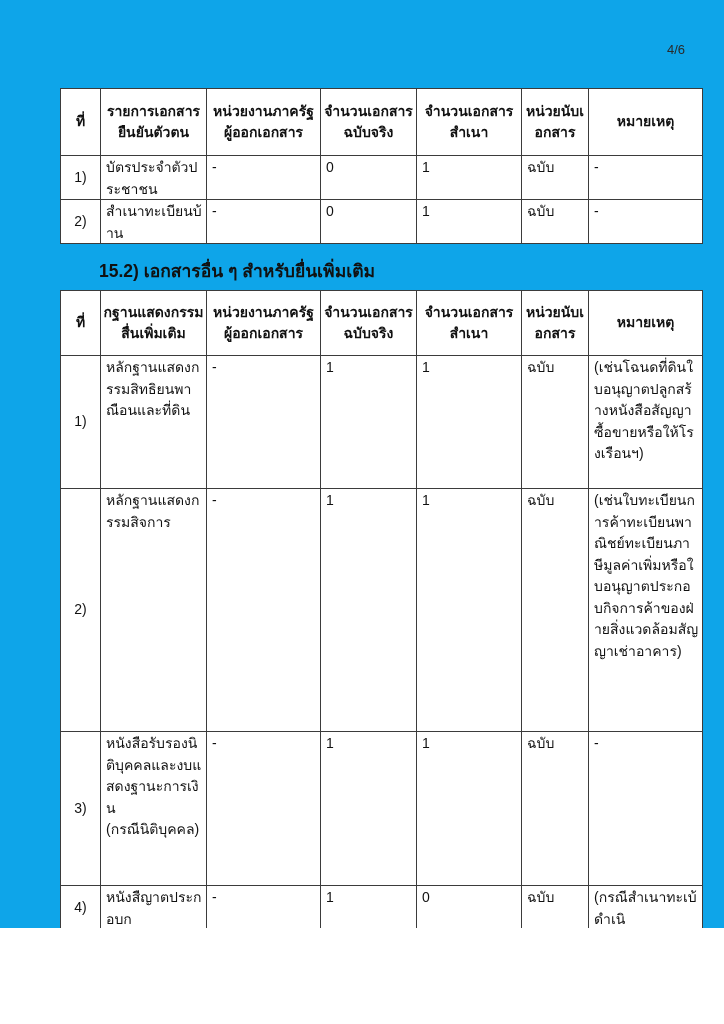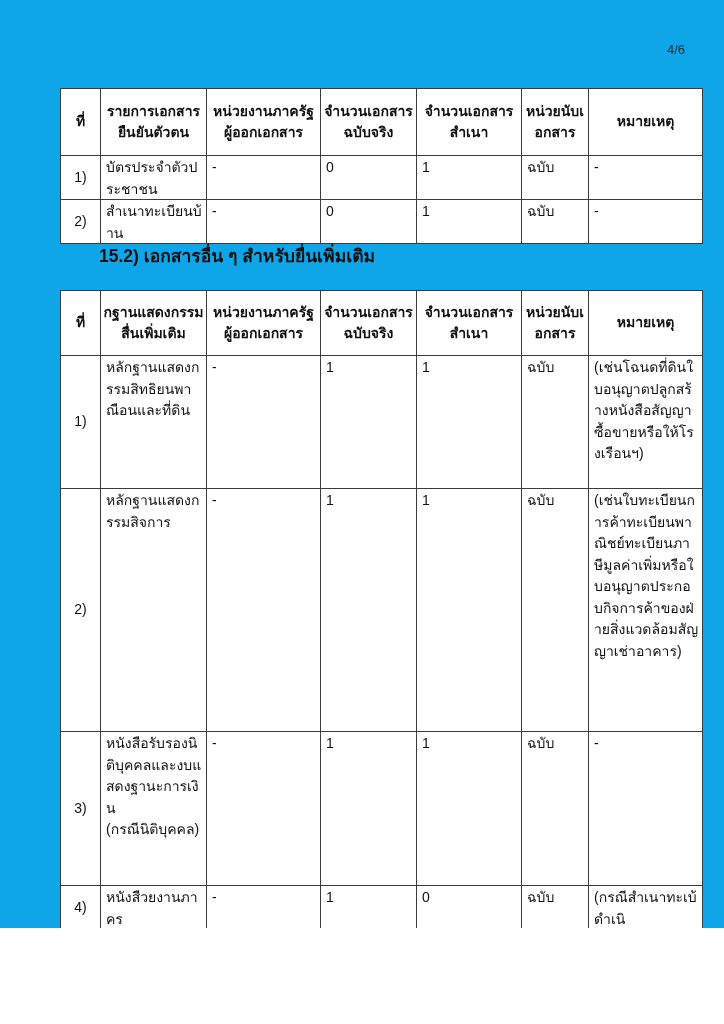--- a/index.html
+++ b/index.html
@@ -16,21 +16,21 @@
     position: absolute;
     top: 42px;
     right: 39px;
     font-size: 13px;
     line-height: 15px;
     color: #2a2a2a;
   }
   .section-heading {
     position: absolute;
     left: 99px;
-    top: 245px;
+    top: 260px;
     font-size: 17.5px;
     line-height: 23px;
     font-weight: bold;
     color: #111111;
   }
   .doc-table {
     position: absolute;
     left: 60px;
     display: grid;
     grid-template-columns: 40px 106px 114px 96px 105px 67px 114px;
@@ -139,21 +139,21 @@
     <div class="cell no">3)</div>
     <div class="cell">หนังสือรับรองนิติบุคคลและงบแสดงฐานะการเงิน
 (กรณีนิติบุคคล)</div>
     <div class="cell">-</div>
     <div class="cell">1</div>
     <div class="cell">1</div>
     <div class="cell">ฉบับ</div>
     <div class="cell">-</div>
 
     <div class="cell no">4)</div>
-    <div class="cell">หนังสืวยงานภาคร</div>
+    <div class="cell">หนังสืญาตประกอบก</div>
     <div class="cell">-</div>
     <div class="cell">1</div>
     <div class="cell">0</div>
     <div class="cell">ฉบับ</div>
     <div class="cell">(กรณีสำเนาทะเบ้ดำเนิ</div>
   </div>
 
 </div>
 
 </body></html>

